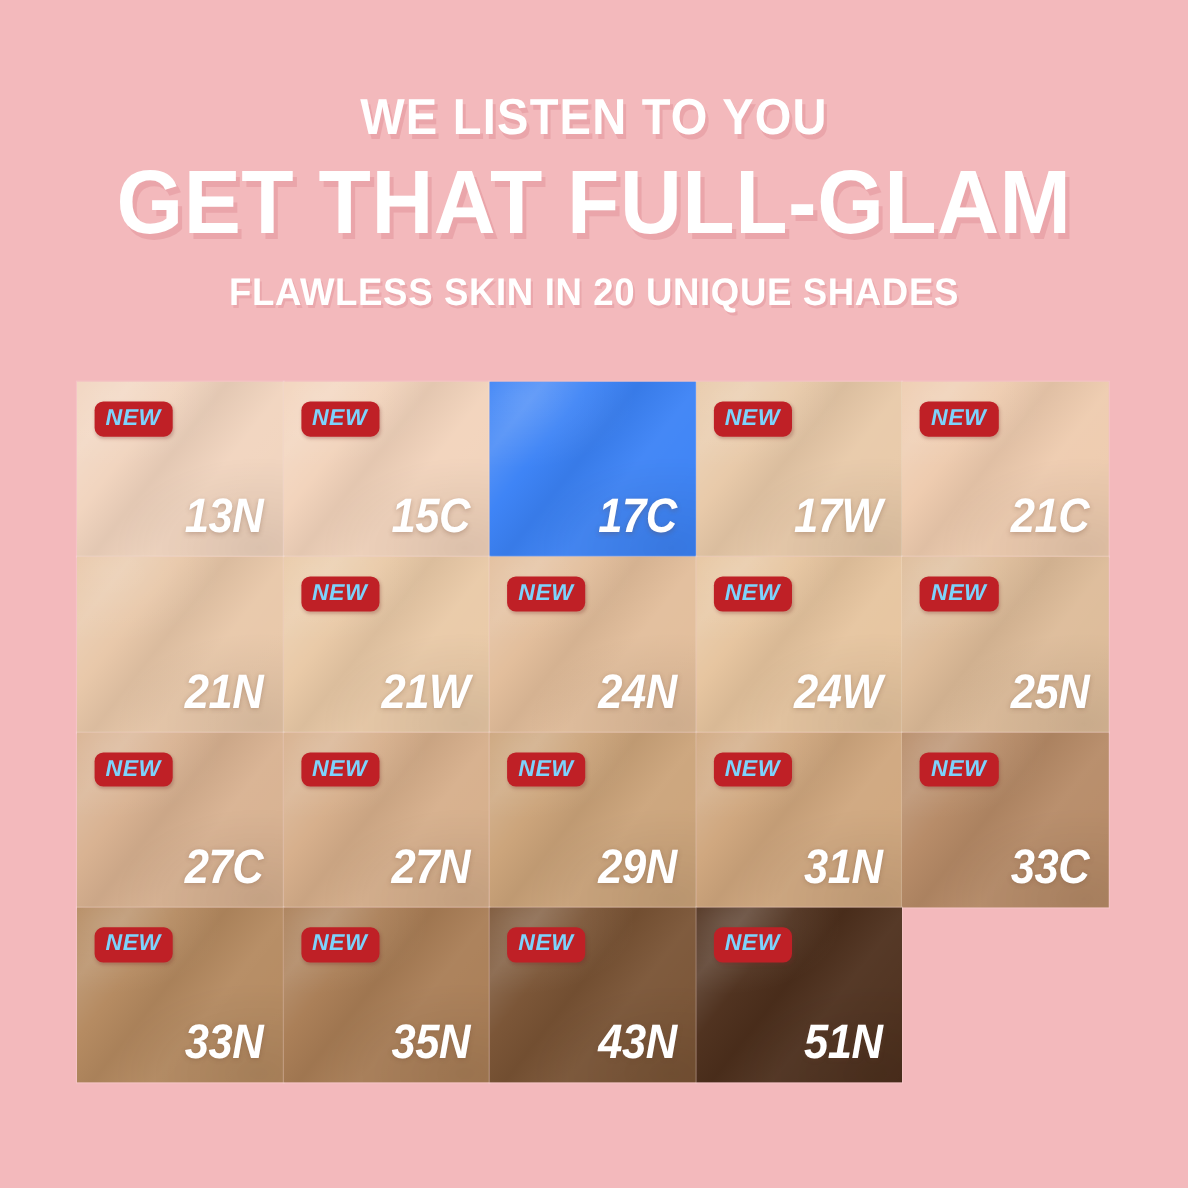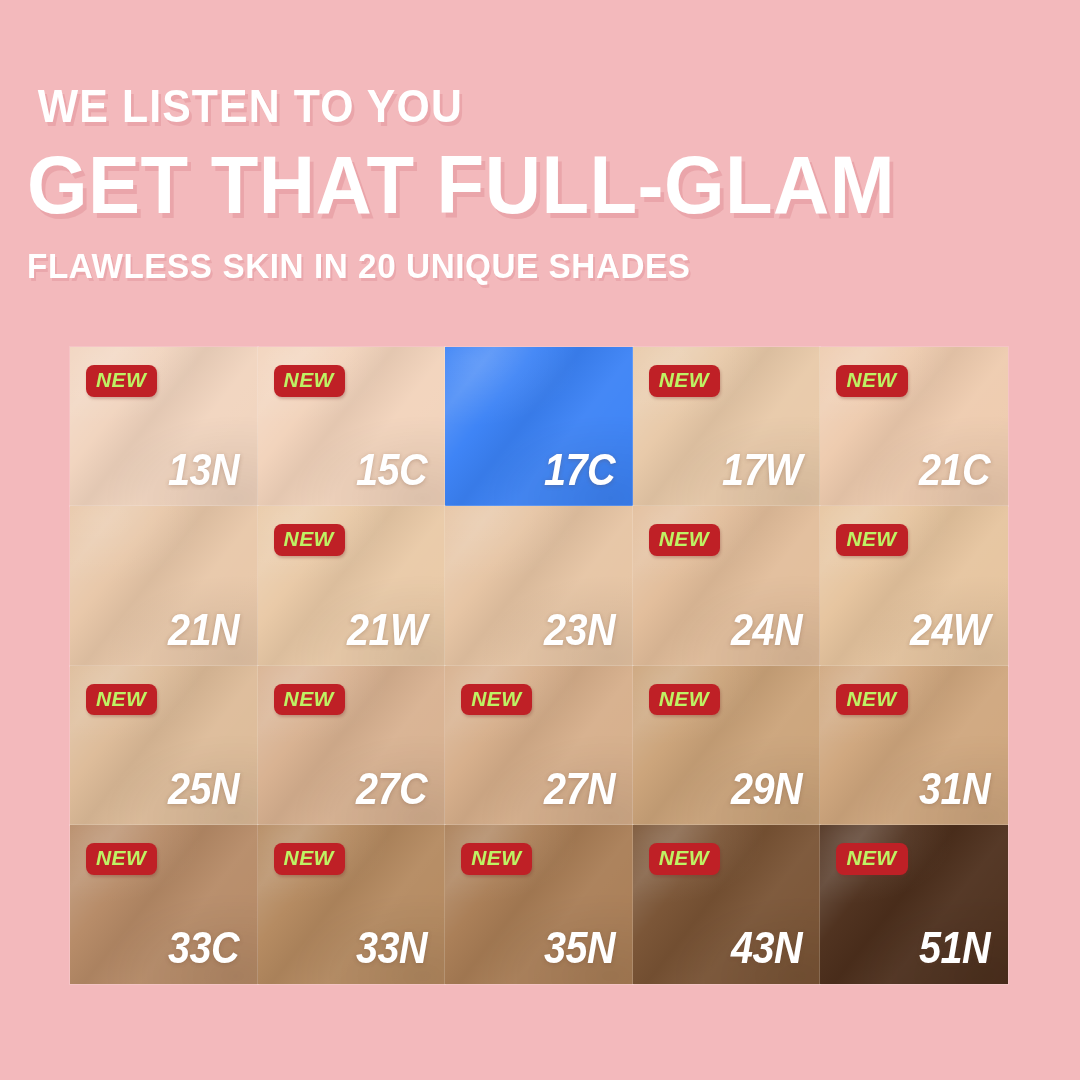--- a/index.html
+++ b/index.html
@@ -21,21 +21,21 @@
     height: 1080px;
     background: #f3b9bc;
   }
 
   
   .headings {
     position: absolute;
     left: 0;
     top: 82px;
     width: 1080px;
-    text-align: left;
+    text-align: center;
     color: #ffffff;
   }
 
   .eyebrow {
     font-size: 46px;
     font-weight: bold;
     letter-spacing: 1.2px;
     line-height: 1.05;
     text-shadow: 3px 4px 0 rgba(225,150,155,0.55);
     transform: scaleX(0.93);
@@ -105,21 +105,21 @@
       radial-gradient(95% 70% at 14% 8%, rgba(255,255,255,0.10) 0%, rgba(255,255,255,0) 60%);
     pointer-events: none;
   }
 
   .new-badge {
     position: absolute;
     left: 16px;
     top: 18px;
     z-index: 3;
     background: #bf2026;
-    color: #bef264;
+    color: #7dd3fc;
     font-size: 21px;
     font-weight: bold;
     font-style: italic;
     letter-spacing: 0.4px;
     padding: 3px 11px 4px 10px;
     border-radius: 8px;
     box-shadow: 1px 2px 3px rgba(120,40,40,0.28);
     line-height: 1.18;
   }
 
@@ -170,23 +170,20 @@
         <span class="new-badge">NEW</span>
         <span class="shade-label">21C</span>
       </div>
       <div class="swatch" style="background: rgb(232, 199, 168);">
         <span class="shade-label">21N</span>
       </div>
       <div class="swatch" style="background: rgb(233, 201, 166);">
         <span class="new-badge">NEW</span>
         <span class="shade-label">21W</span>
       </div>
-      <div class="swatch" style="background: rgb(230, 196, 163);">
-        <span class="shade-label">23N</span>
-      </div>
       <div class="swatch" style="background: rgb(226, 189, 154);">
         <span class="new-badge">NEW</span>
         <span class="shade-label">24N</span>
       </div>
       <div class="swatch" style="background: rgb(230, 196, 158);">
         <span class="new-badge">NEW</span>
         <span class="shade-label">24W</span>
       </div>
       <div class="swatch" style="background: rgb(221, 187, 152);">
         <span class="new-badge">NEW</span>

